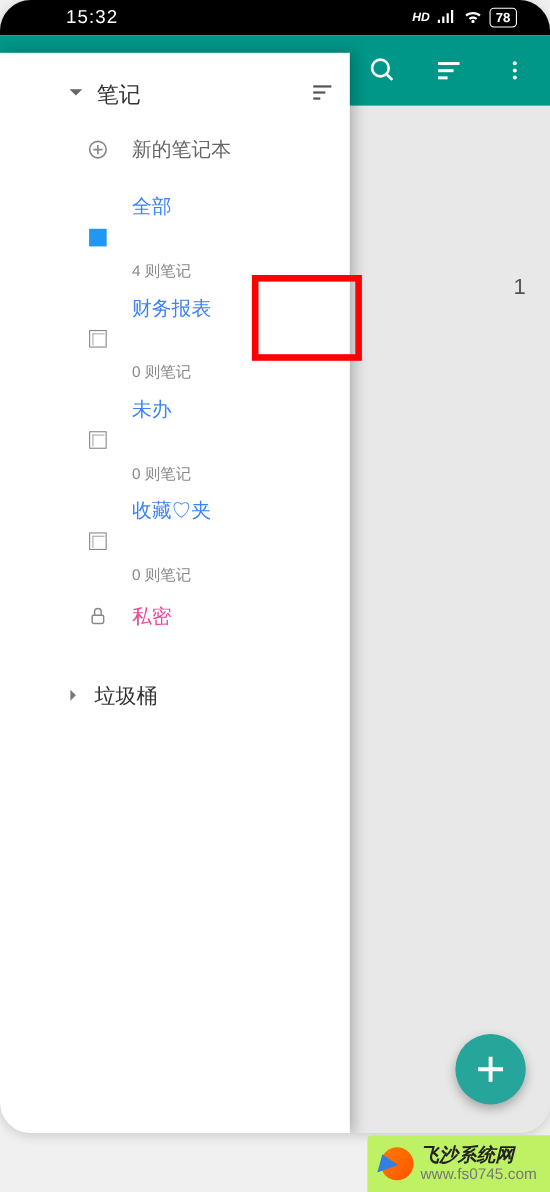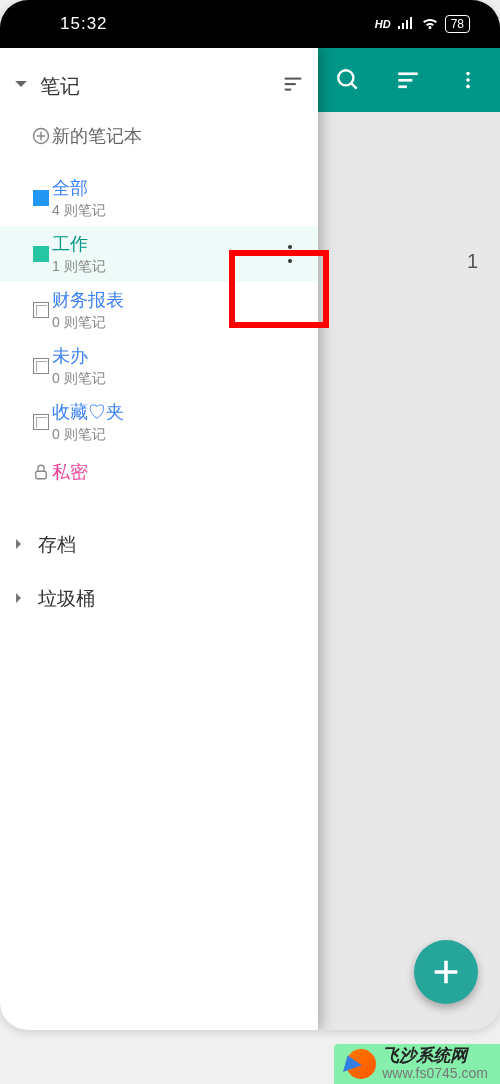--- a/index.html
+++ b/index.html
@@ -14,39 +14,39 @@
     .phone-frame {
       width: 500px;
       height: 1030px;
       background: #e8e8e8;
       border-radius: 28px;
       overflow: hidden;
       position: relative;
       box-shadow: 0 2px 10px rgba(0,0,0,0.15);
     }
     .status-bar {
-      height: 48px;
+      height: 32px;
       background: #000;
       color: #fff;
       display: flex;
       align-items: center;
       justify-content: space-between;
       padding: 0 30px 0 60px;
       font-size: 17px;
       font-weight: 500;
     }
     .status-time { letter-spacing: 1px; }
     .status-right { display: flex; align-items: center; gap: 6px; }
     .status-icon { display: inline-flex; align-items: center; font-style: italic; }
     .battery-box {
       border: 1.5px solid #fff;
       border-radius: 4px;
       padding: 1px 5px;
       font-size: 12px;
-      font-weight: 400;
+      font-weight: 700;
     }
     .app-bar {
       height: 64px;
       background: #009688;
       display: flex;
       align-items: center;
       justify-content: flex-end;
       padding: 0 16px;
       gap: 28px;
     }
@@ -54,55 +54,56 @@
     .drawer {
       position: absolute;
       top: 48px;
       left: 0;
       width: 318px;
       height: calc(100% - 48px);
       background: #fff;
       box-shadow: 4px 0 12px rgba(0,0,0,0.25);
       z-index: 10;
       padding-top: 10px;
+      padding-left: 48px;
     }
     .drawer-header {
       display: flex;
       align-items: center;
       justify-content: space-between;
       height: 56px;
       padding: 0 14px;
     }
     .drawer-header-left { display: flex; align-items: center; gap: 12px; }
     .chev-down { color: #666; }
     .drawer-title { font-size: 20px; color: #333; }
     .sort-icon { color: #555; }
     .drawer-item {
       display: flex;
       align-items: center;
       min-height: 44px;
       padding: 6px 14px 6px 30px;
-      gap: 0;
+      gap: 20px;
     }
     .drawer-item-icon {
       width: 22px;
       height: 22px;
       display: flex;
       align-items: center;
       justify-content: center;
       flex-shrink: 0;
     }
     .sq-blue { width: 16px; height: 16px; background: #2196F3; }
     .sq-teal { width: 16px; height: 16px; background: #26C6A5; }
     .sq-outline { width: 16px; height: 16px; border: 1.5px solid #888; background: transparent; position: relative; }
     .sq-outline::after { content: ''; position: absolute; left: 2px; top: 2px; width: 10px; height: 10px; border-left: 1.2px solid #aaa; border-top: 1.2px solid #aaa; }
     .drawer-item-text { display: flex; flex-direction: column; gap: 2px; }
     .drawer-item-label { font-size: 18px; color: #3b82f6; }
     .drawer-item-label.active { color: #009688; }
-    .drawer-item-sub { font-size: 14px; color: #888; }
+    .drawer-item-sub { font-size: 14px; color: #888; margin-top: 36px; }
     .drawer-item.selected { background: rgba(38,198,165,0.08); }
     .more-dots {
       margin-left: auto;
       width: 28px;
       height: 28px;
       display: flex;
       flex-direction: column;
       align-items: center;
       justify-content: center;
       gap: 3px;
@@ -157,22 +158,22 @@
       align-items: center;
       justify-content: center;
       box-shadow: 0 4px 10px rgba(0,0,0,0.3);
       z-index: 5;
     }
     .fab svg { color: #fff; }
     .watermark {
       position: absolute;
       bottom: 0;
       right: 0;
-      height: 40px;
-      background: #86efac;
+      height: 52px;
+      background: #bef264;
       display: flex;
       align-items: center;
       padding: 10px 12px;
       gap: 6px;
       z-index: 30;
       border-top-left-radius: 4px;
     }
     .wm-logo {
       width: 30px;
       height: 30px;
@@ -280,34 +281,20 @@
       <span class="drawer-item-icon">
           <span class="sq-blue"></span>
         </span>
       <div class="drawer-item-text">
         <span class="drawer-item-label">全部</span>
         <span class="drawer-item-sub">4 则笔记</span>
       </div>
     </div>
 
 
-    <div class="drawer-item selected">
-      <span class="drawer-item-icon">
-          <span class="sq-teal"></span>
-        </span>
-      <div class="drawer-item-text">
-        <span class="drawer-item-label active">工作</span>
-        <span class="drawer-item-sub">1 则笔记</span>
-      </div>
-      <span class="more-dots">
-          <span></span>
-          <span></span>
-          <span></span>
-        </span>
-    </div>
 
     <div class="drawer-item">
       <span class="drawer-item-icon">
           <span class="sq-outline"></span>
         </span>
       <div class="drawer-item-text">
         <span class="drawer-item-label">财务报表</span>
         <span class="drawer-item-sub">0 则笔记</span>
       </div>
     </div>
@@ -340,28 +327,20 @@
           </svg>
       </span>
       <div class="drawer-item-text">
         <span class="drawer-item-label" style="color:#ec4899;">私密</span>
       </div>
     </div>
 
     <div class="spacer"></div>
     <div class="spacer"></div>
 
-    <div class="drawer-simple">
-      <span class="chev-right">
-        <svg width="10" height="12" viewBox="0 0 8 12" fill="currentColor">
-            <path d="M1 1l5 5-5 5z"></path>
-          </svg>
-      </span>
-      <span class="drawer-simple-label">存档</span>
-    </div>
 
     <div class="drawer-simple">
       <span class="chev-right">
         <svg width="10" height="12" viewBox="0 0 8 12" fill="currentColor">
             <path d="M1 1l5 5-5 5z"></path>
           </svg>
       </span>
       <span class="drawer-simple-label">垃圾桶</span>
     </div>
 

